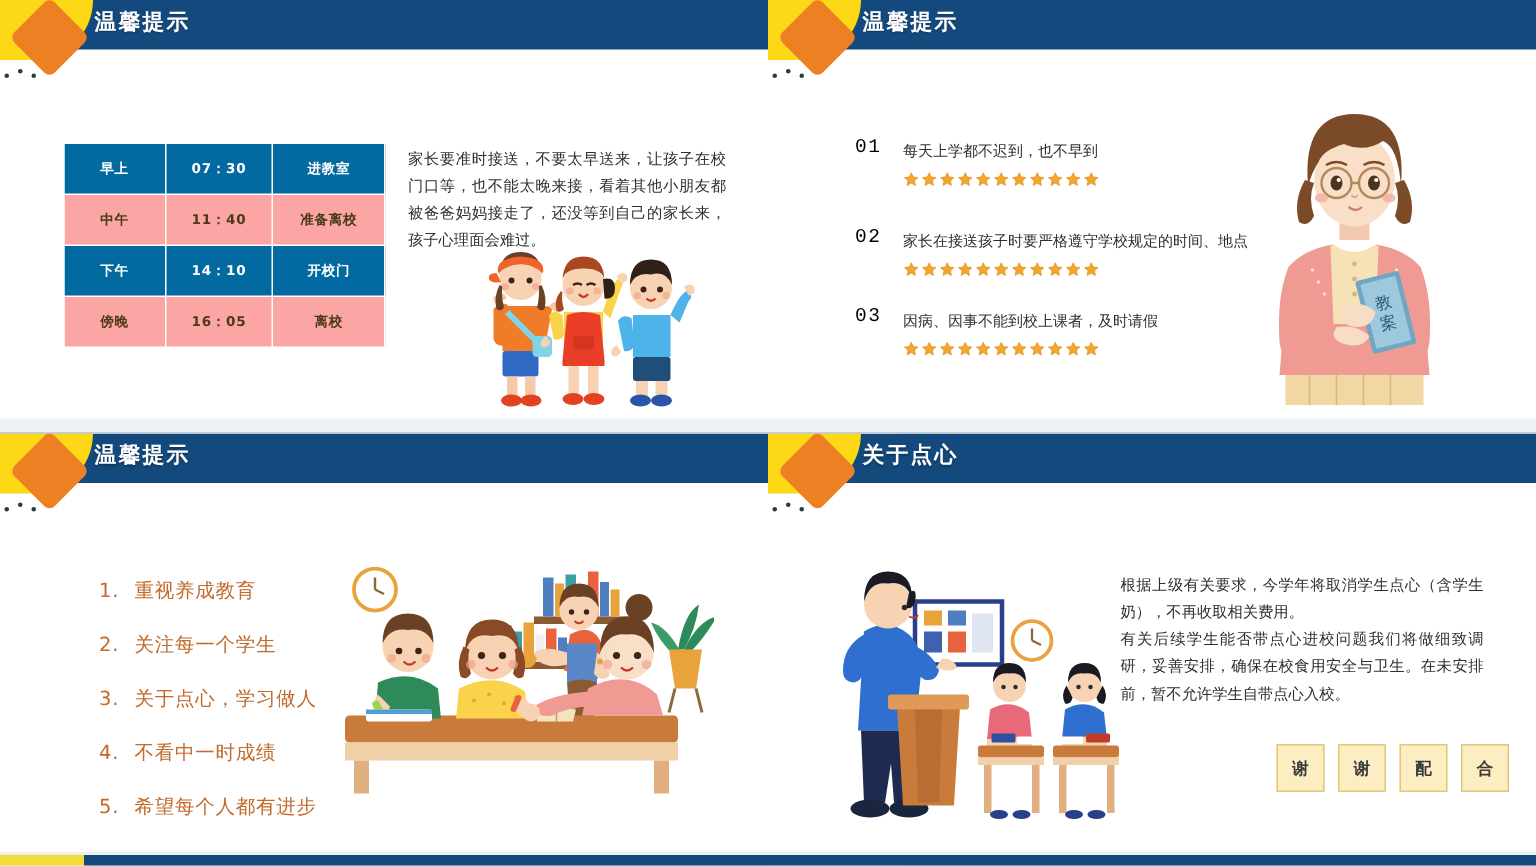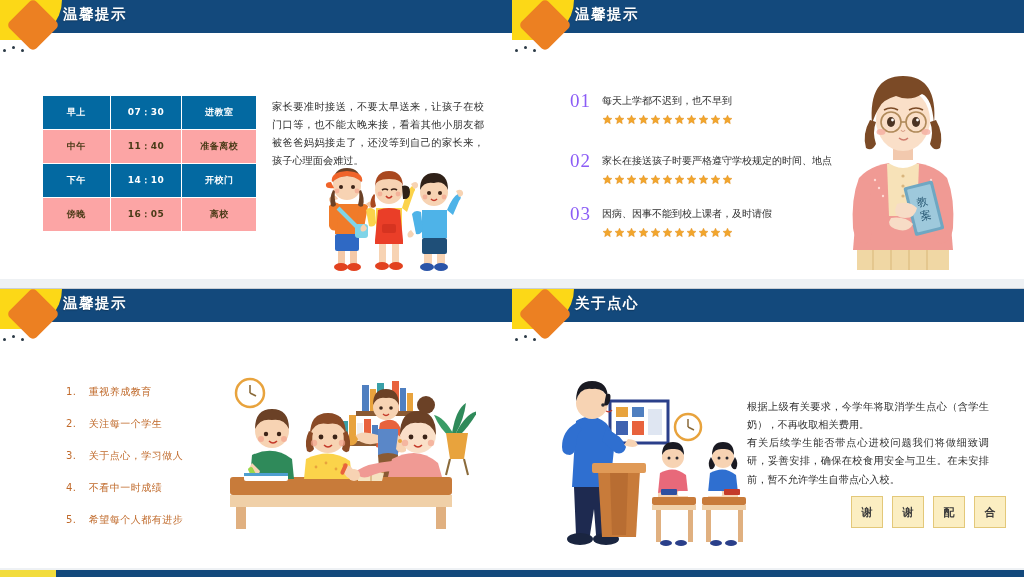--- a/index.html
+++ b/index.html
@@ -90,47 +90,47 @@
   .para1 {
     position: absolute; left: 272px; top: 98px;
     width: 212px;
     font-size: 10.2px; line-height: 1.75;
     color: #2f2f2f; text-align: justify;
   }
   .kids-art { position: absolute; left: 305px; top: 160px; }
   .nrow { position: absolute; width: 300px; }
   .nrow .num {
     position: absolute; left: 0; top: -2px;
-    font-size: 19px; color: #8b5cf6; font-weight: 300;
+    font-size: 13px; color: #000000; font-weight: 300;
     letter-spacing: 1px;
-    font-family: Liberation Serif, serif;
+    font-family: Liberation Mono, monospace;
   }
   .nrow .ntext {
     position: absolute; left: 32px; top: 2px;
     font-size: 10px; color: #2f2f2f; white-space: nowrap;
   }
   .stars { position: absolute; left: 32px; top: 19px; line-height: 1; }
   .stars svg { margin-right: 1px; }
   .teacher-art { position: absolute; left: 843px; top: 68px; }
 
   
   .olist { position: absolute; left: 66px; top: 385px; }
   .oitem {
-    font-size: 10px; color: #c06a2b; margin-bottom: 18px;
+    font-size: 13px; color: #c06a2b; margin-bottom: 18px;
     letter-spacing: .5px; white-space: nowrap;
   }
   .oitem .onum { display: inline-block; width: 19px; }
   .class-art { position: absolute; left: 228px; top: 355px; }
 
   
   .para4 {
     position: absolute; left: 747px; top: 382px;
     width: 242px;
     font-size: 10.2px; line-height: 1.78;
-    color: #2f2f2f; text-align: justify; margin-top: 16px;
+    color: #2f2f2f; text-align: justify;
   }
   .thanks { position: absolute; left: 851px; top: 496px; display: flex; gap: 9px; }
   .thanks .tbox {
     width: 32px; height: 32px;
     background: #fbeec2; border: 1px solid #e3c879;
     display: flex; align-items: center; justify-content: center;
     font-size: 11px; color: #3a3a3a; font-weight: bold;
   }
   .lecture-art { position: absolute; left: 548px; top: 380px; }
 

